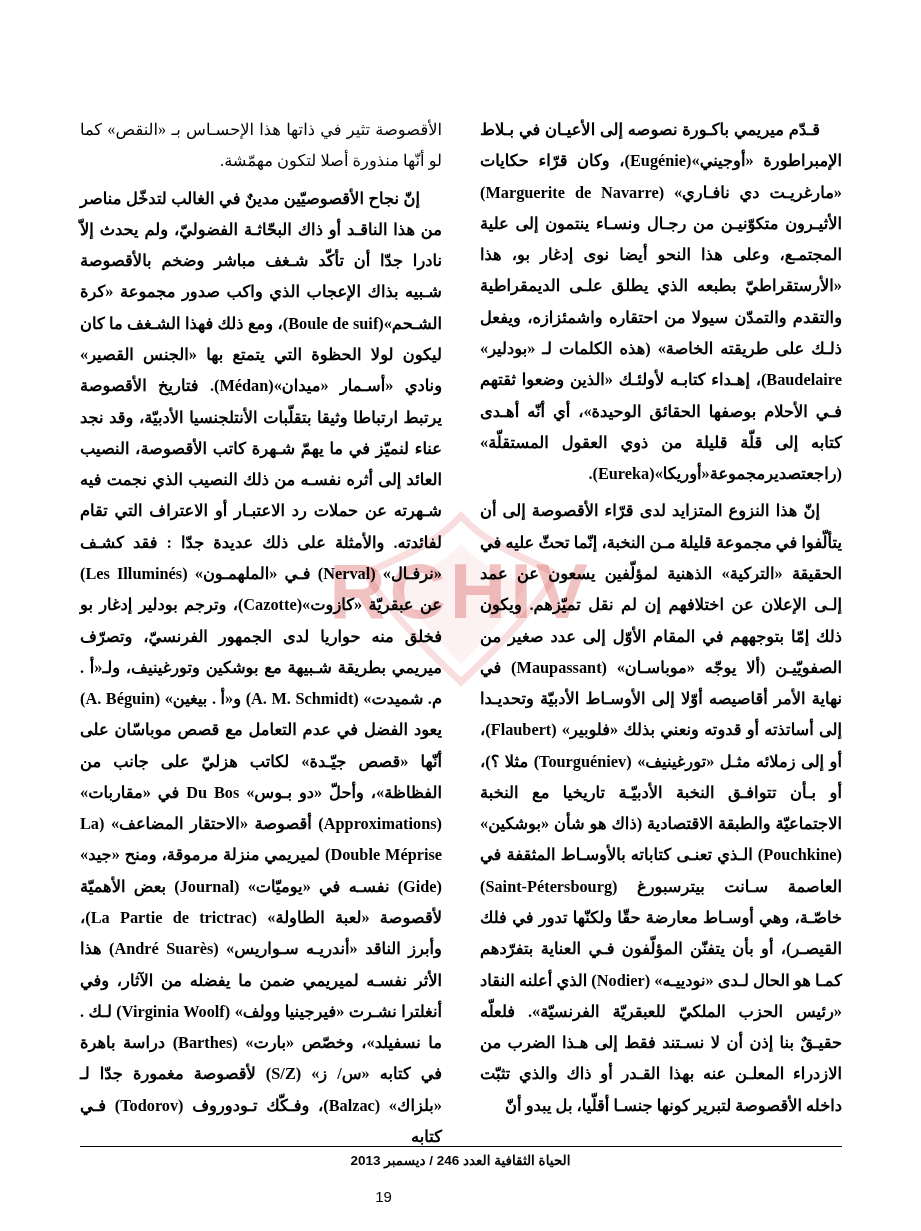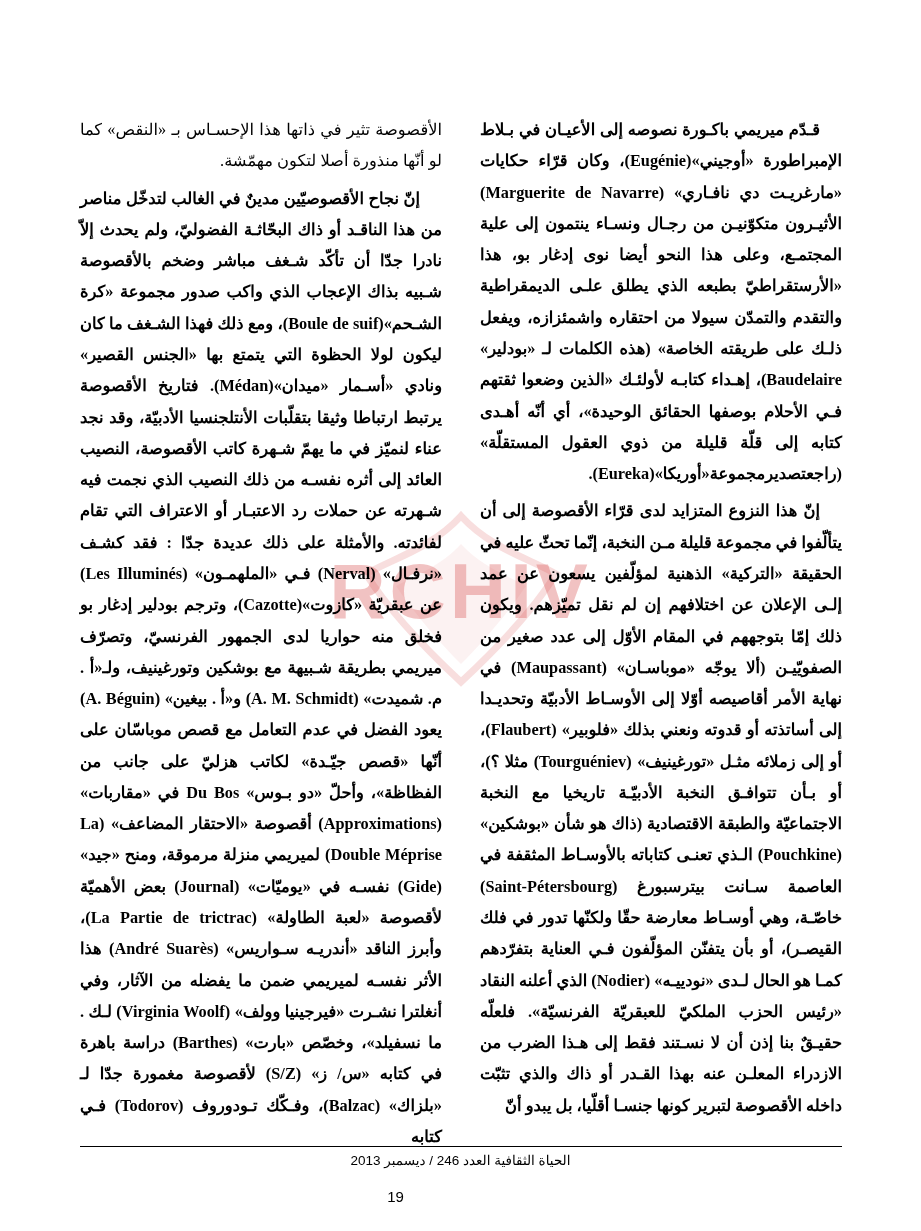--- a/index.html
+++ b/index.html
@@ -103,26 +103,26 @@
     border-top: 1.6px solid #000;
   }
   .footer-text {
     position: absolute;
     left: 0;
     top: 1152px;
     width: 921px;
     text-align: center;
     direction: rtl;
     font-family: "Liberation Sans", sans-serif;
-    font-weight: normal;
+    font-weight: bold;
     font-size: 13.5px;
   }
   .page-number {
     position: absolute;
-    left: 12px;
+    left: 0;
     top: 1188px;
     width: 767px;
     text-align: center;
     font-family: "Liberation Sans", sans-serif;
     font-size: 15px;
   }
 </style>
 </head>
 <body>
 

